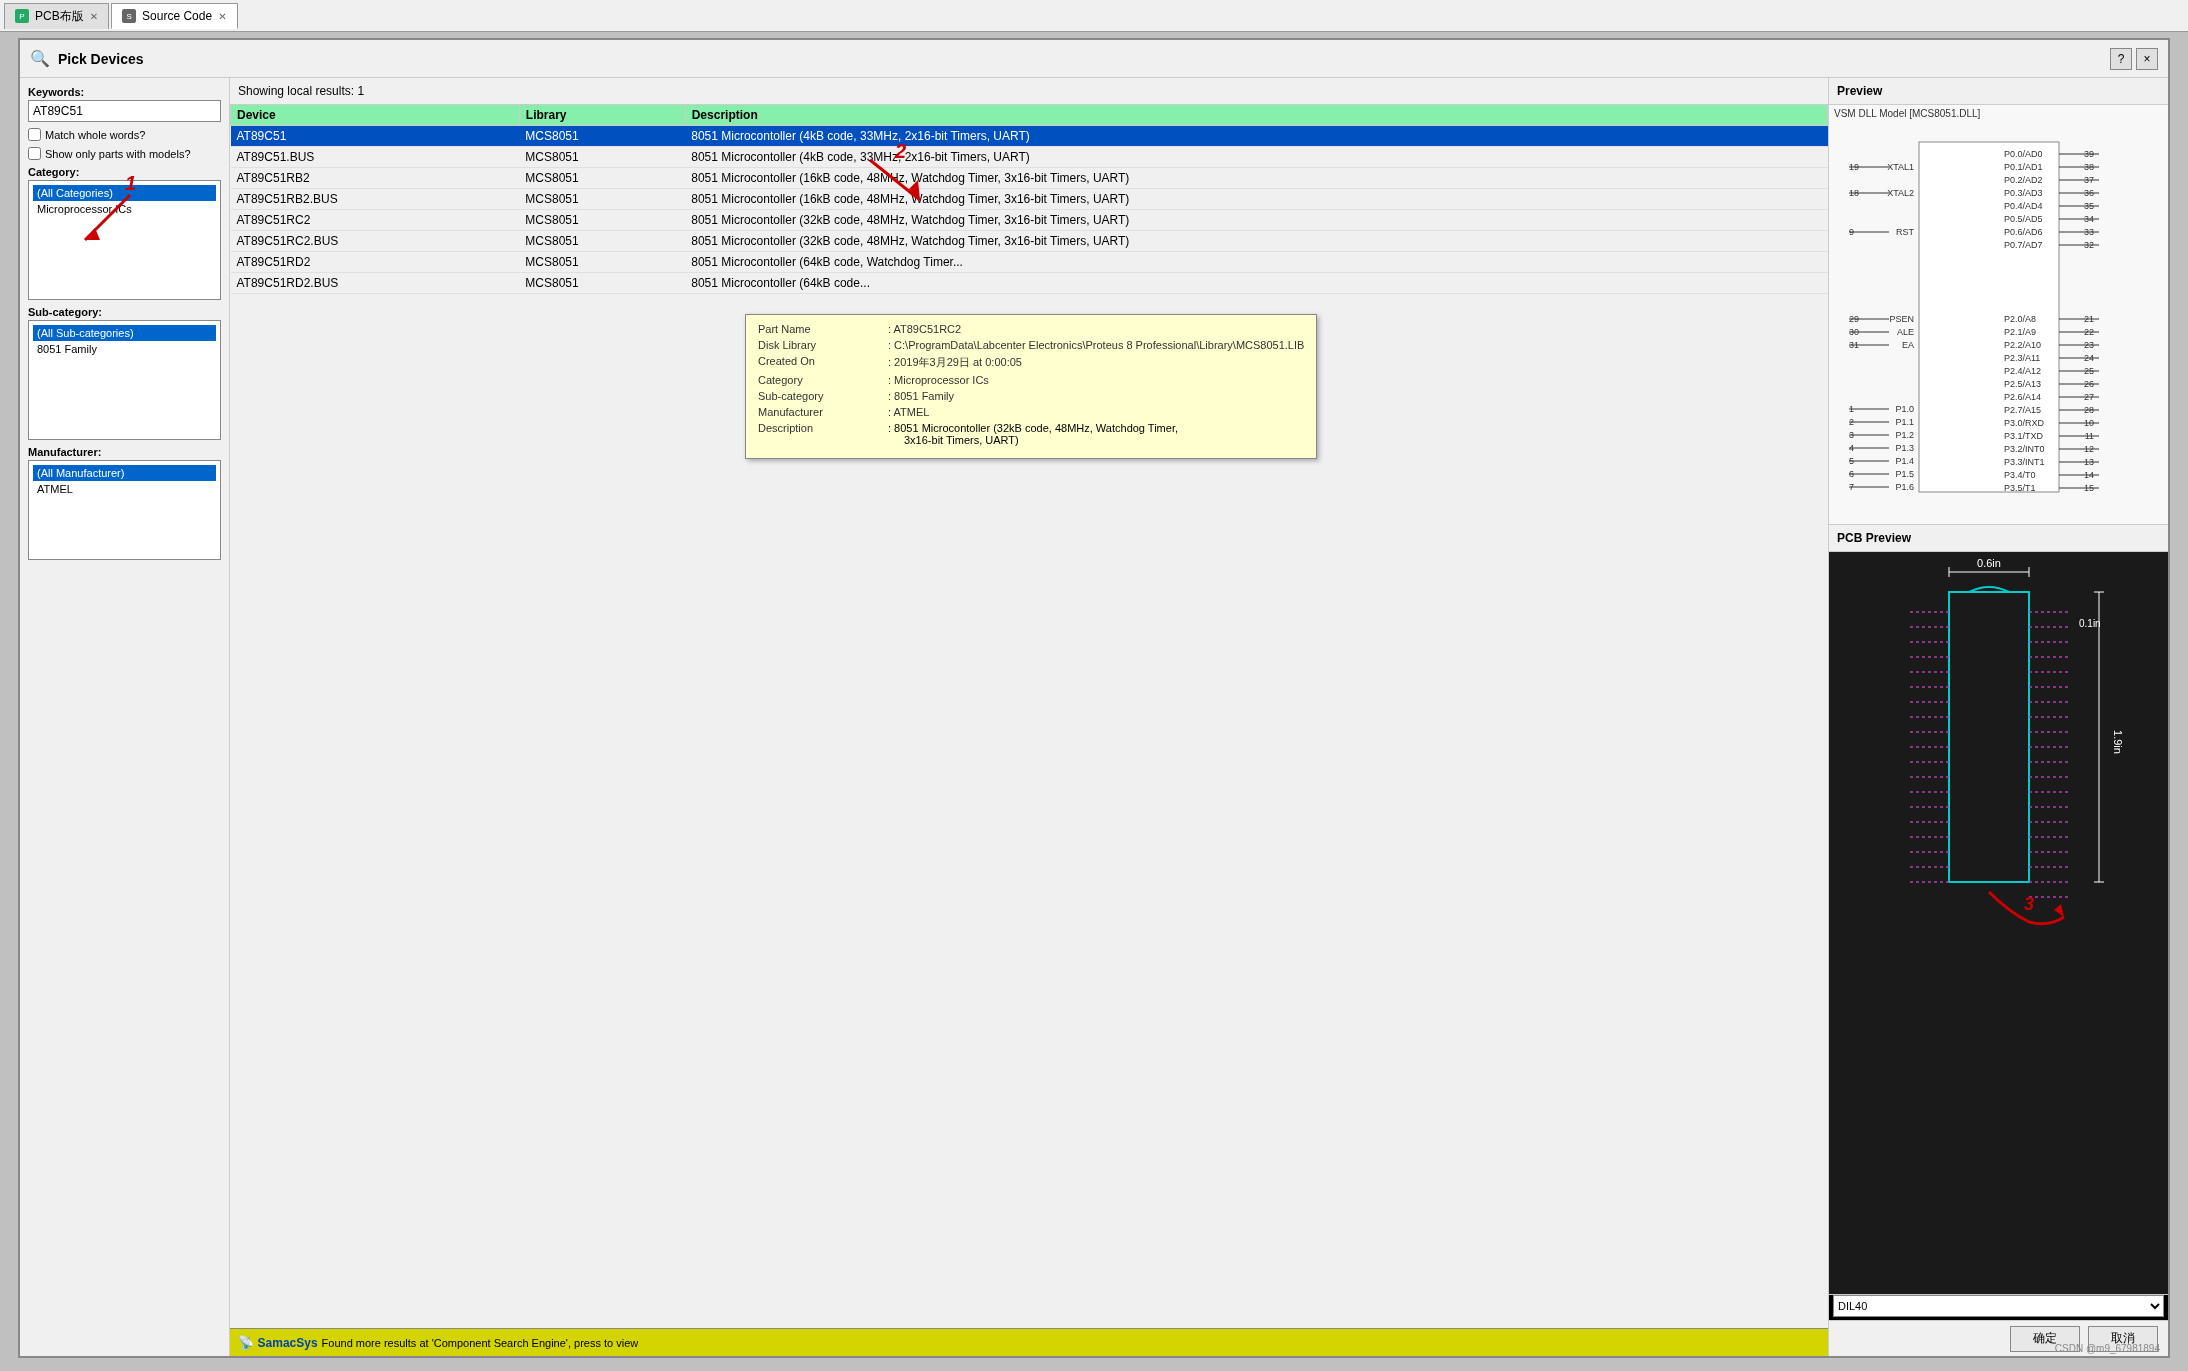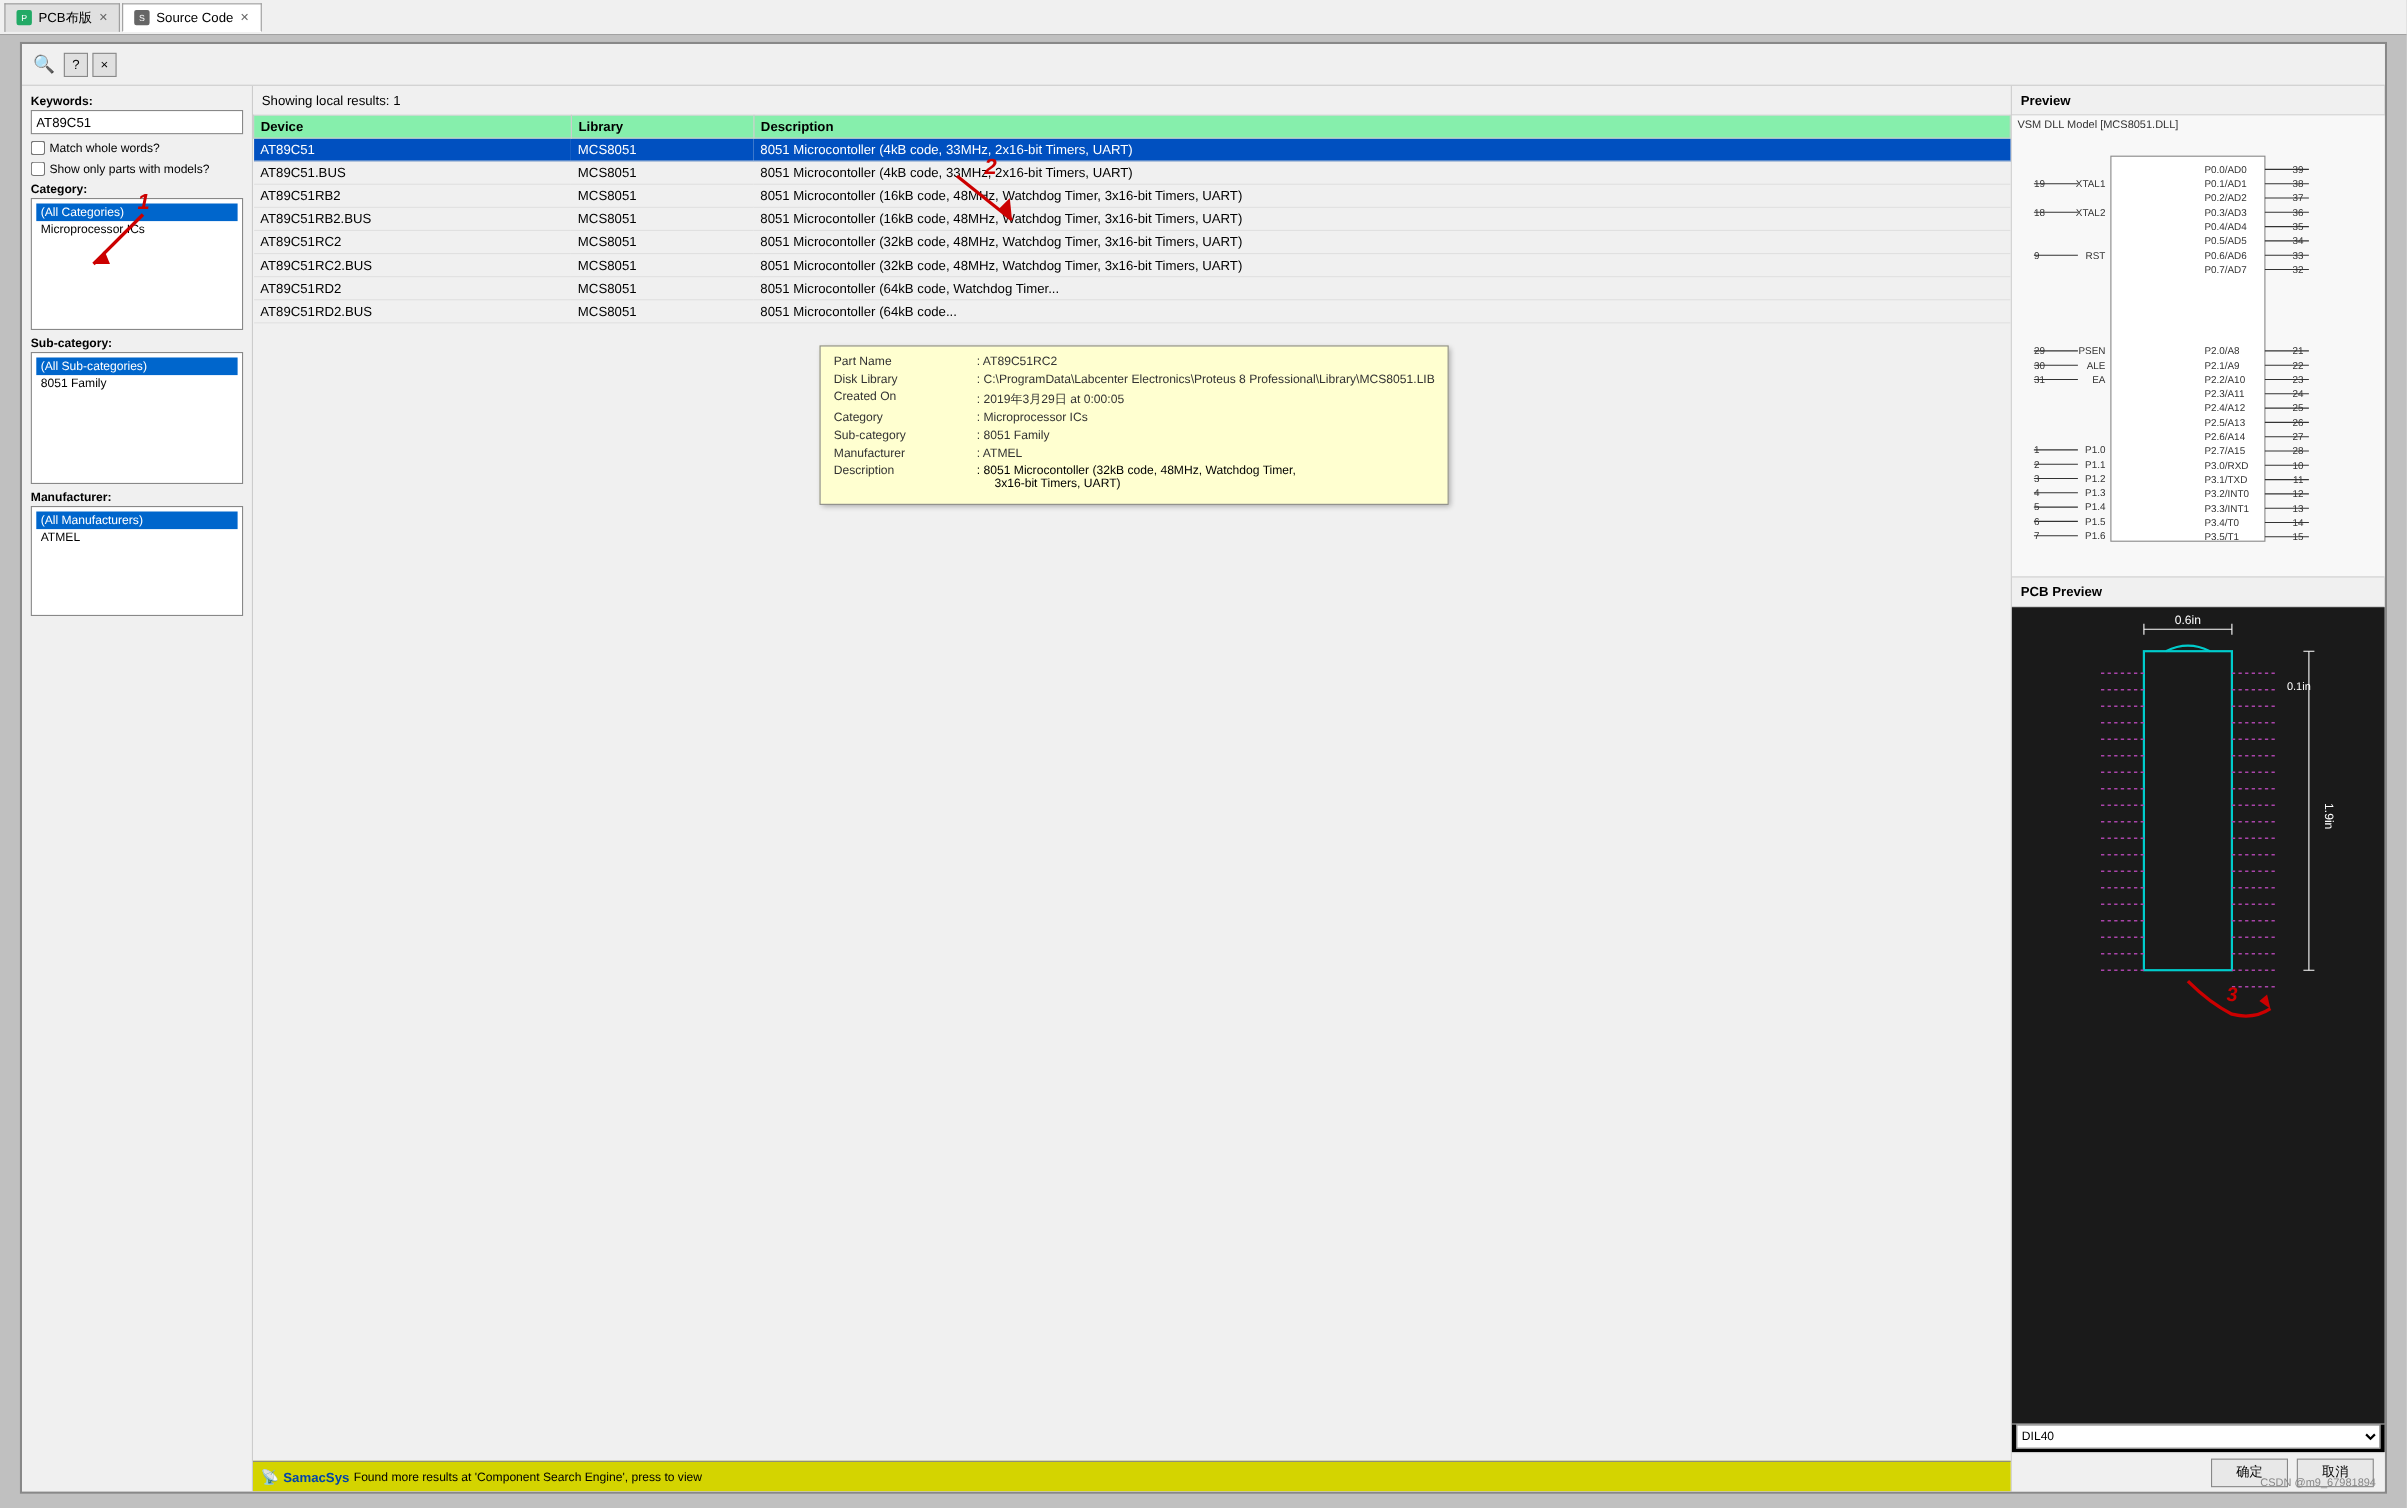--- a/index.html
+++ b/index.html
@@ -82,20 +82,21 @@
     <span class="tab-icon" style="background:#666;">S</span>
     <span>Source Code</span>
     <span class="tab-close">✕</span>
   </div>
 </div>
 
 <div class="dialog">
 
   <div class="dialog-titlebar">
     <span style="margin-right:8px; font-size:16px;">🔍</span>
+    <span class="dialog-title">Pick Devices</span>
     <div class="dialog-controls">
       <button class="dialog-btn">?</button>
       <button class="dialog-btn">×</button>
     </div>
   </div>
 
   <div class="dialog-body">
 
     <div class="left-panel">
       <div>
@@ -124,21 +125,21 @@
         <div class="field-label">Sub-category:</div>
         <div class="list-box" style="height:120px;">
           <div class="list-item selected">(All Sub-categories)</div>
           <div class="list-item">8051 Family</div>
         </div>
       </div>
 
       <div>
         <div class="field-label">Manufacturer:</div>
         <div class="list-box" style="height:100px;">
-          <div class="list-item selected">(All Manufacturers)</div>
+          <div class="list-item selected">(All Manufacturer)</div>
           <div class="list-item">ATMEL</div>
         </div>
       </div>
     </div>
 
     <div class="center-panel">
       <div class="results-header">Showing local results: 1</div>
 
       <div class="table-container" style="flex:1; overflow-y:auto; position:relative;">
         <table class="device-table">

